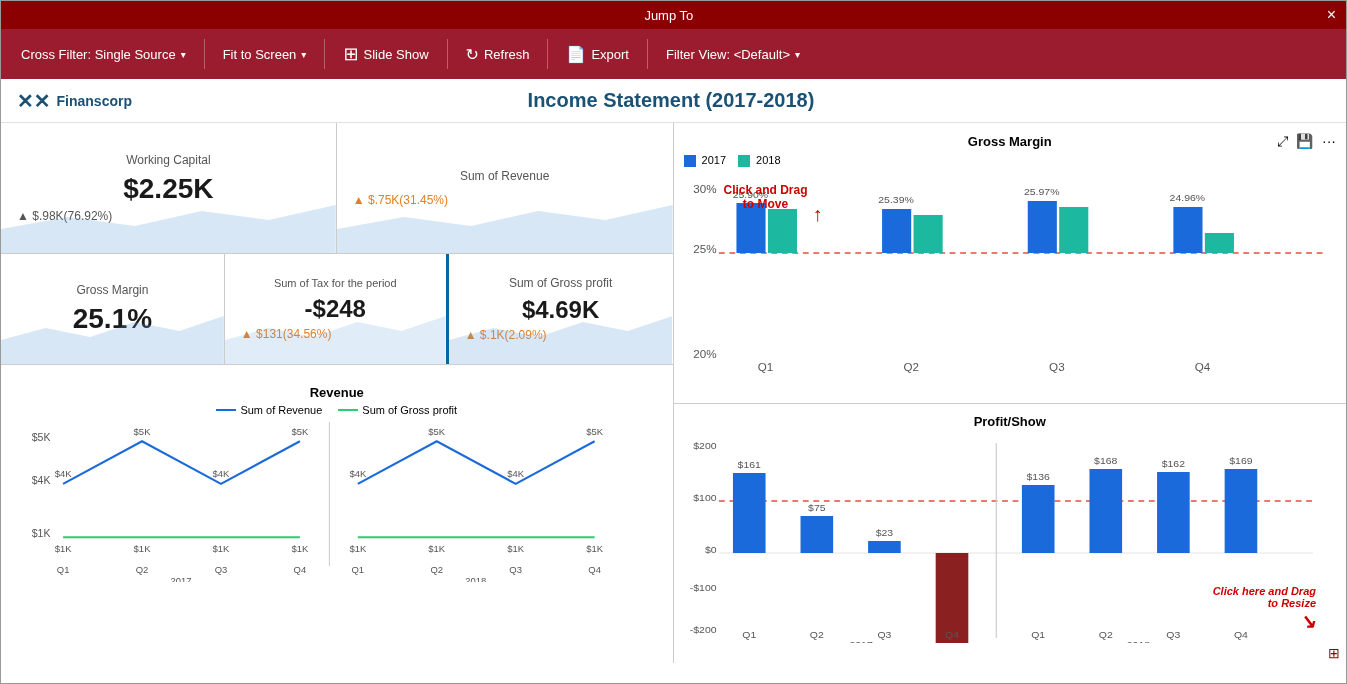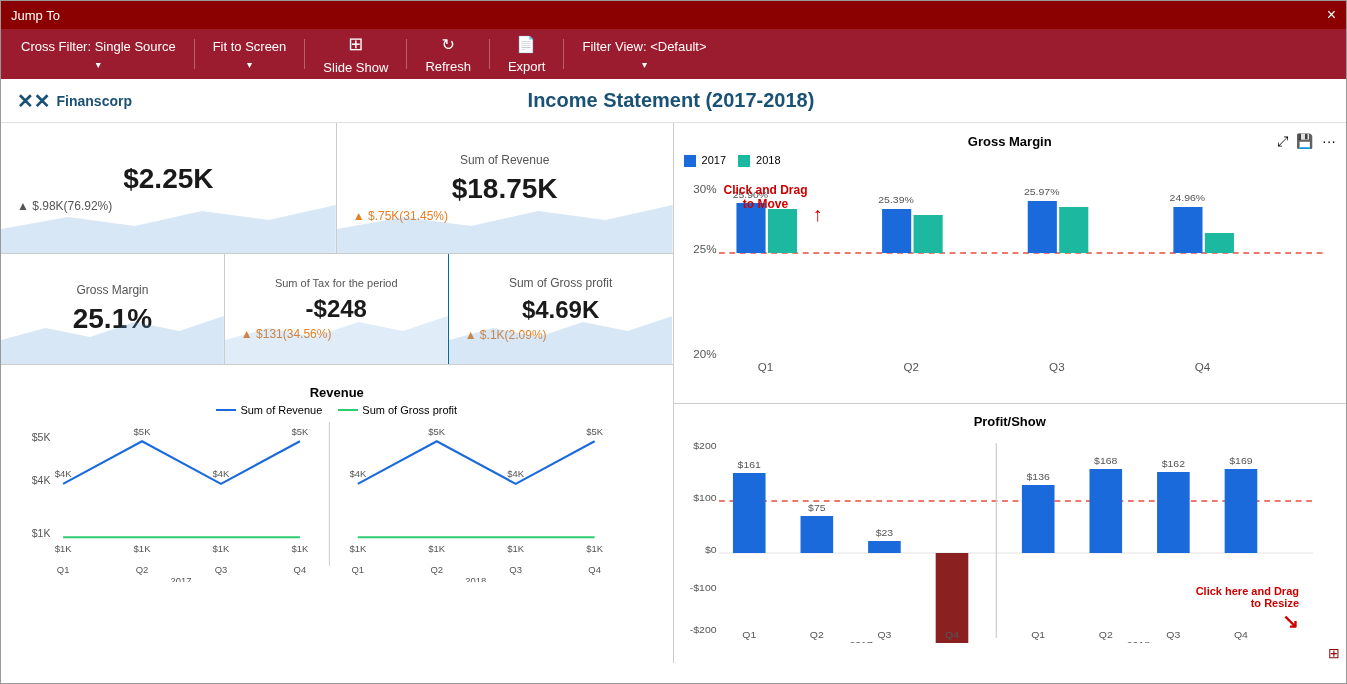--- a/index.html
+++ b/index.html
@@ -8,21 +8,21 @@
     
     .title-bar {
       background: #8B0000;
       color: #fff;
       display: flex;
       align-items: center;
       padding: 0 10px;
       height: 28px;
       font-size: 13px;
     }
-    .title-bar-title { flex: 1; }
+    .title-bar-title { flex: 1; text-align: center; }
     .title-bar-close { cursor: pointer; font-size: 16px; }
 
     
     .toolbar {
       background: #9B1C2E;
       color: #fff;
       display: flex;
       align-items: center;
       padding: 0 10px;
       height: 50px;
@@ -30,21 +30,20 @@
     }
     .toolbar-item {
       display: flex;
       align-items: center;
       gap: 5px;
       padding: 6px 10px;
       cursor: pointer;
       font-size: 13px;
       color: #fff;
       white-space: nowrap;
-      flex-direction: column;
     }
     .toolbar-sep { width: 1px; height: 30px; background: rgba(255,255,255,0.3); margin: 0 4px; }
     .chevron-down { font-size: 10px; }
 
     
     .main-content {
       background: #fff;
       height: calc(684px - 28px - 50px);
       display: flex;
       flex-direction: column;
@@ -268,38 +267,38 @@
     <div style="width:120px;"></div>
   </div>
 
   <div class="dashboard">
 
     <div class="left-panel">
 
       <div class="kpi-row">
         <div class="kpi-tile" style="border-right:1px solid #ccc;">
           <div class="kpi-bg-shape"></div>
+          <div class="kpi-label">Working Capital</div>
           <div class="kpi-value">$2.25K</div>
           <div class="kpi-change positive">▲ $.98K(76.92%)</div>
         </div>
         <div class="kpi-tile">
           <div class="kpi-bg-shape"></div>
           <div class="kpi-label">Sum of Revenue</div>
-          <div class="kpi-value">$18.75K</div>
           <div class="kpi-change orange">▲ $.75K(31.45%)</div>
         </div>
       </div>
 
       <div class="kpi-row2" style="border-bottom:1px solid #ccc;">
         <div class="kpi-tile" style="border-right:1px solid #ccc; min-height:110px;">
           <div class="kpi-bg-shape"></div>
           <div class="kpi-label">Gross Margin</div>
           <div class="kpi-value">25.1%</div>
         </div>
-        <div class="kpi-tile" style="border-right:1px solid #0369a1; min-height:110px;">
+        <div class="kpi-tile" style="border-right:3px solid #0369a1; min-height:110px;">
           <div class="kpi-bg-shape" style="background:rgba(100,160,220,0.2);"></div>
           <div class="kpi-label" style="text-align:center; font-size:11px;">Sum of Tax for the period</div>
           <div class="kpi-value" style="font-size:24px;">-$248</div>
           <div class="kpi-change orange">▲ $131(34.56%)</div>
         </div>
         <div class="kpi-tile" style="min-height:110px;">
           <div class="kpi-bg-shape"></div>
           <div class="kpi-label">Sum of Gross profit</div>
           <div class="kpi-value" style="font-size:24px;">$4.69K</div>
           <div class="kpi-change orange">▲ $.1K(2.09%)</div>
@@ -476,21 +475,21 @@
           <text x="304" y="205" font-size="9" fill="#555" text-anchor="middle">Q1</text>
           <text x="362" y="205" font-size="9" fill="#555" text-anchor="middle">Q2</text>
           <text x="420" y="205" font-size="9" fill="#555" text-anchor="middle">Q3</text>
           <text x="478" y="205" font-size="9" fill="#555" text-anchor="middle">Q4</text>
 
           <text x="152" y="215" font-size="9" fill="#555" text-anchor="middle">2017</text>
           <text x="390" y="215" font-size="9" fill="#555" text-anchor="middle">2018</text>
         </svg>
 
         
-        <div class="click-drag-annotation" style="right:47px; bottom:30px; color:#cc0000; font-weight:bold; font-size:11px; text-align:right;">
+        <div class="click-drag-annotation" style="right:30px; bottom:30px; color:#cc0000; font-weight:bold; font-size:11px; text-align:right;font-style:italic;">
           Click here and Drag<br>to Resize
           <div style="text-align:right; font-size:20px;">↘</div>
         </div>
 
         
         <div class="resize-corner" style="position:absolute; bottom:2px; right:2px; color:#8B0000; font-size:14px;">⊞</div>
       </div>
 
     </div>
   </div>

